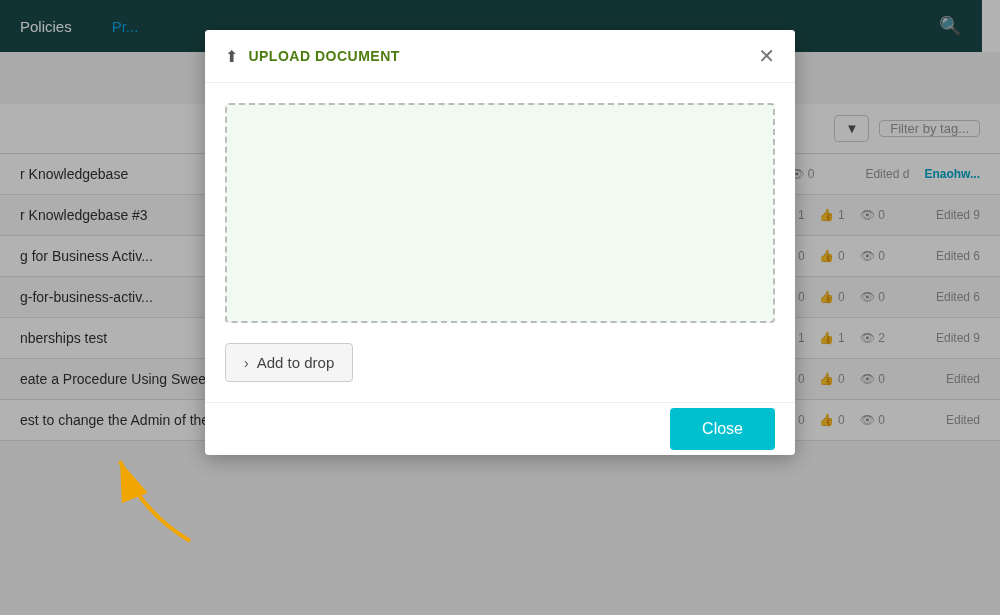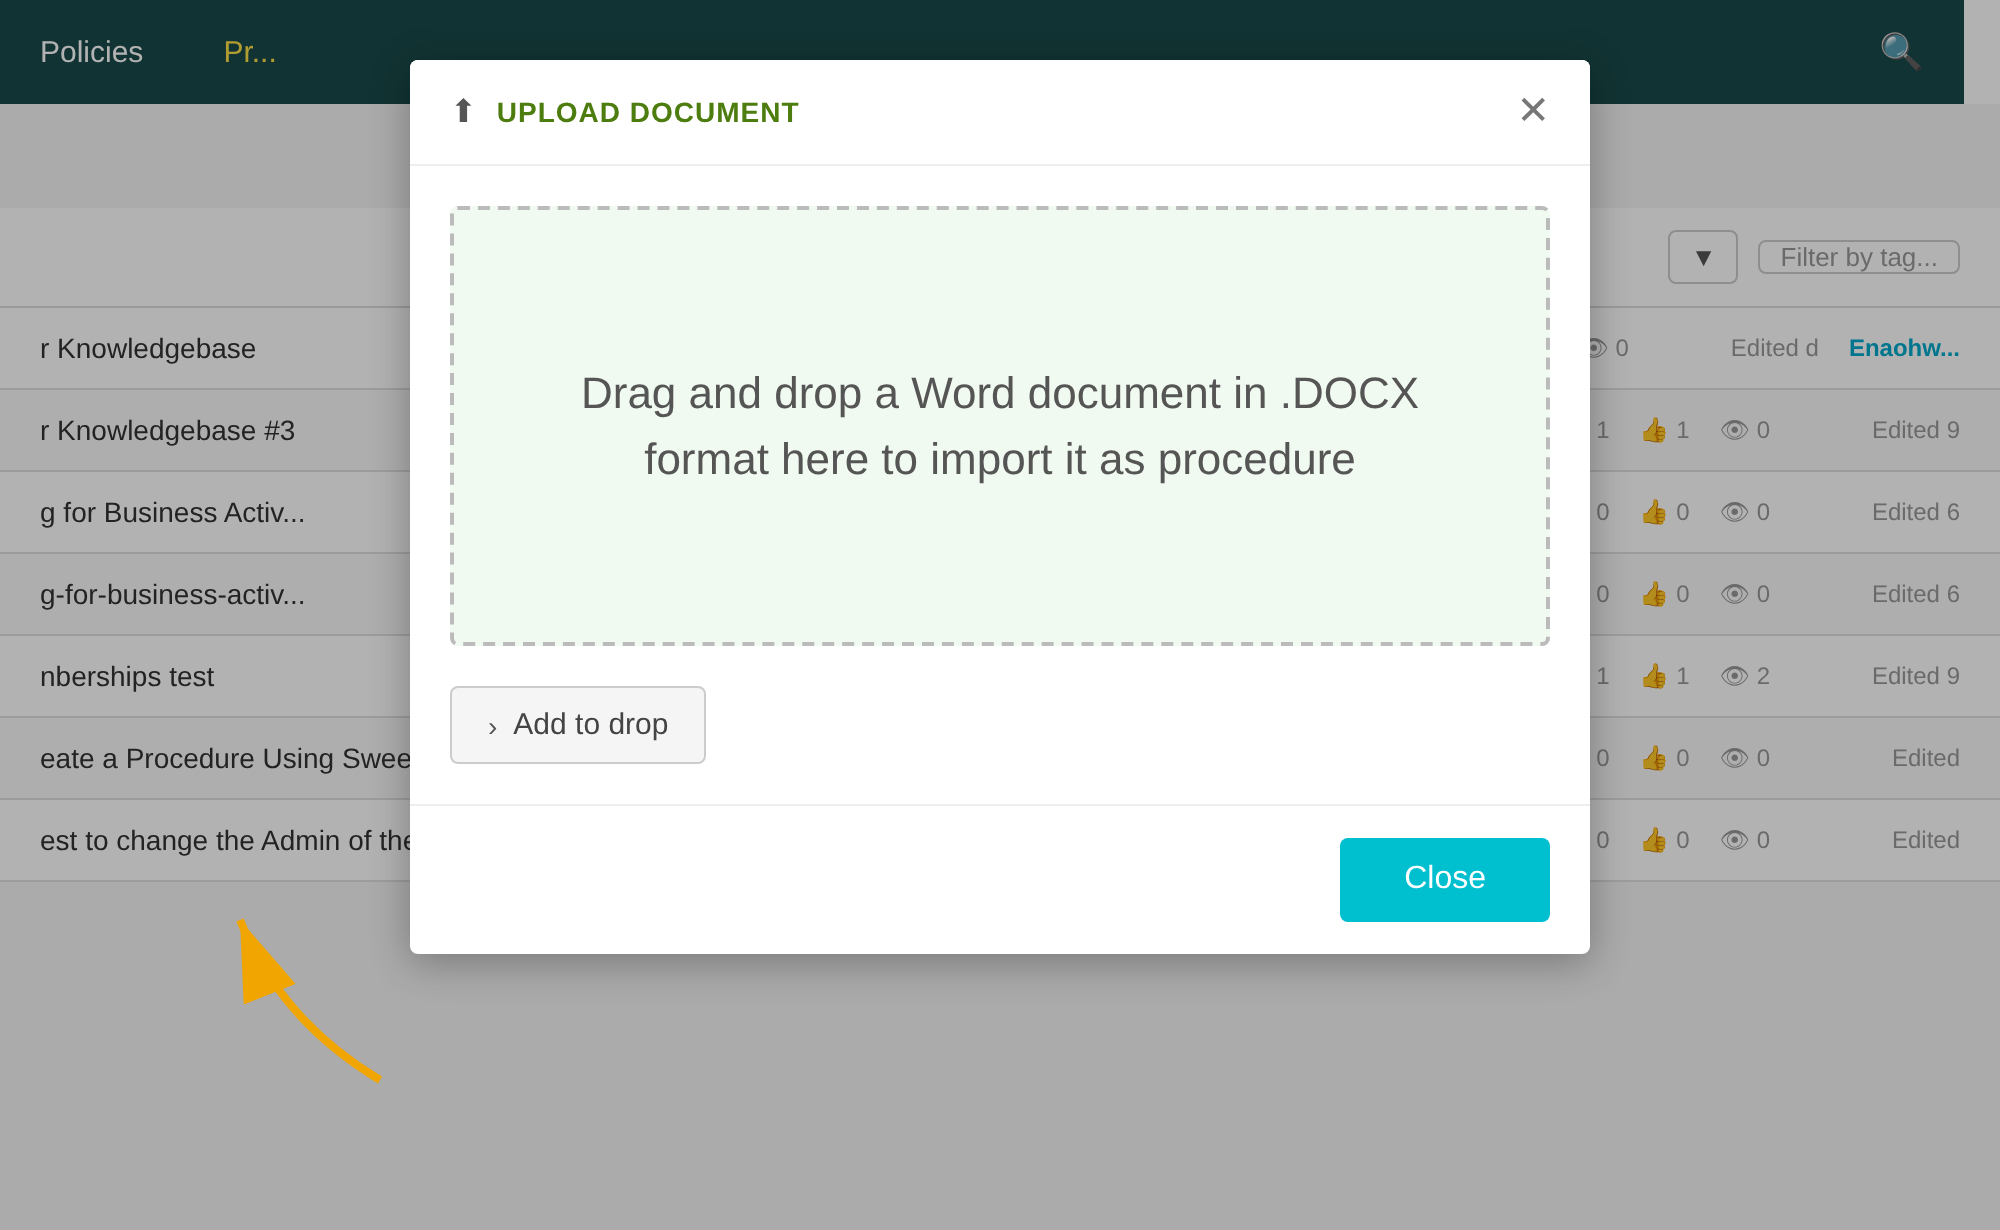--- a/index.html
+++ b/index.html
@@ -20,21 +20,21 @@
       background: #1a4a4a;
       display: flex;
       align-items: center;
       padding: 0 20px;
       gap: 40px;
       z-index: 1;
       text-align: center;
     }
 
     .nav-item {
-      color: #fde047;
+      color: #0ea5e9;
       font-size: 15px;
       font-weight: 500;
     }
 
     .nav-item.active {
       color: #fff;
     }
 
     .nav-search {
       margin-left: auto;
@@ -245,21 +245,21 @@
       cursor: pointer;
     }
 
     .chevron-icon {
       font-size: 14px;
       color: #555;
     }
 
     
     .modal-footer {
-      padding: 16px 20px;
+      padding: 5px 20px;
       display: flex;
       justify-content: flex-end;
       border-top: 1px solid #eee;
     }
 
     .close-btn {
       background: #00c0d0;
       color: #fff;
       border: none;
       border-radius: 4px;
@@ -373,21 +373,20 @@
 <div class="overlay"></div>
 
 <div class="modal">
   <div class="modal-header">
     <span class="upload-icon">⬆</span>
     <span class="modal-title">UPLOAD DOCUMENT</span>
     <span class="modal-close">✕</span>
   </div>
 
   <div class="drop-zone">
-    <span class="drop-text">Drag and drop a Word document in .DOCX format here to import it as procedure</span>
   </div>
 
   <div class="add-teams-section">
     <button class="add-teams-btn">
       <span class="chevron-icon">›</span>
       <span>Add to drop</span>
     </button>
   </div>
 
   <div class="modal-footer">

